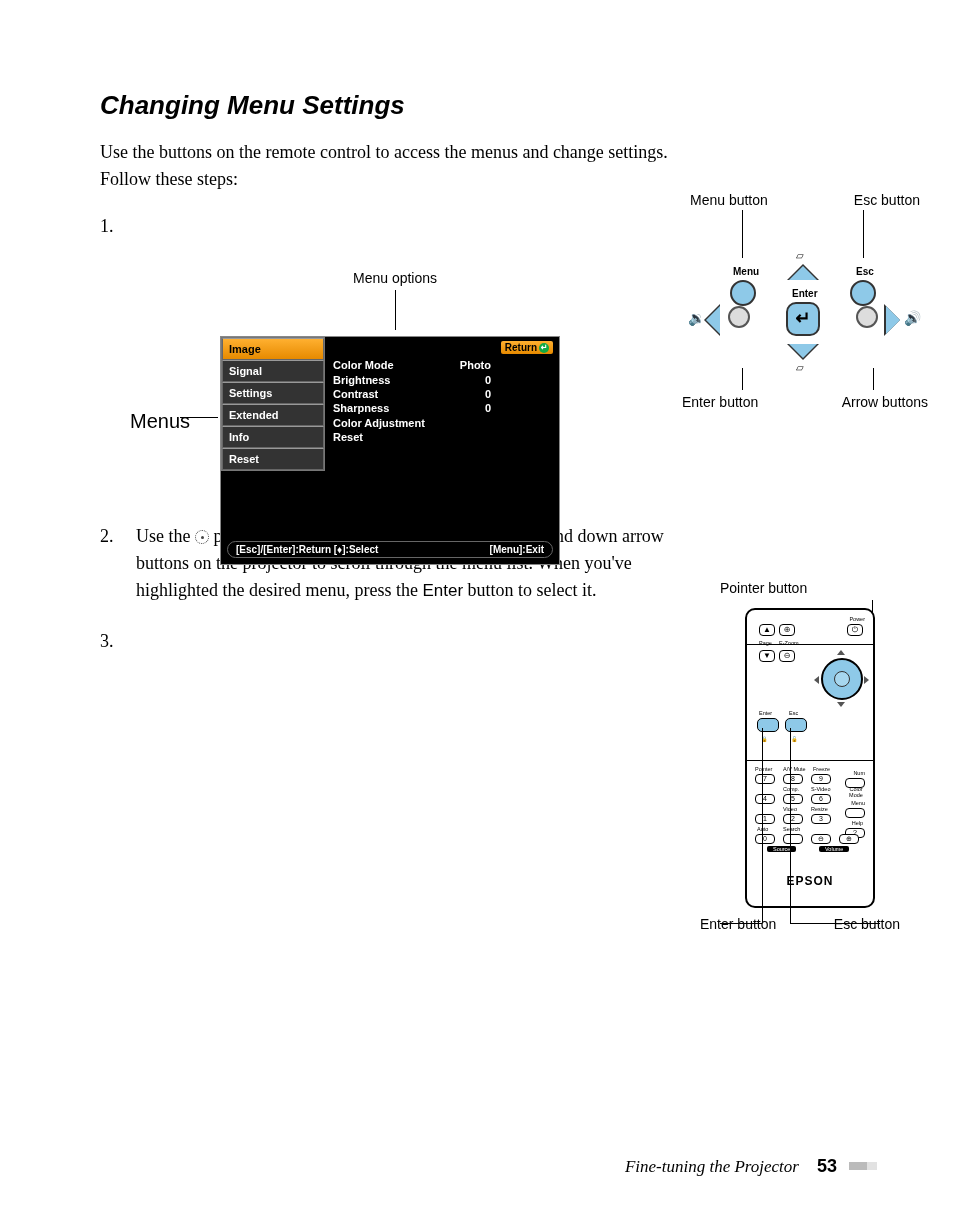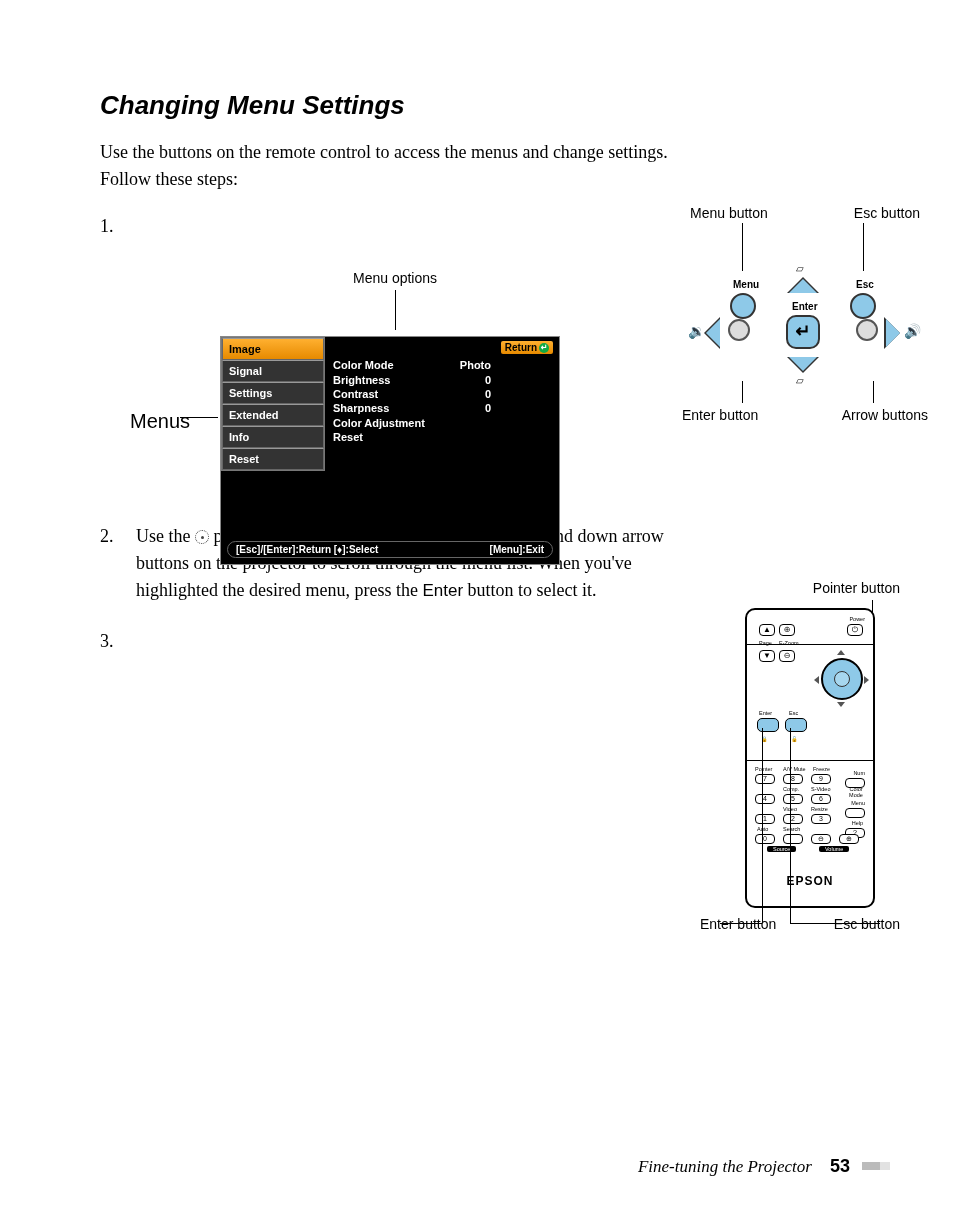--- a/index.html
+++ b/index.html
@@ -28,21 +28,21 @@
   .options-area { flex: 1; background: #000; }
   .return-tag { display: inline-block; float: right; margin: 4px 6px 0 0; background: linear-gradient(#ffb030, #e68a00); color: #000; font-family: Arial, Helvetica, sans-serif; font-size: 10px; font-weight: bold; padding: 1px 4px; border-radius: 2px; }
   .return-icon { display: inline-block; background: #1a4; color: #fff; border-radius: 50%; width: 10px; height: 10px; font-size: 8px; line-height: 10px; text-align: center; margin-left: 2px; vertical-align: middle; }
   .opt-rows { clear: both; padding: 4px 8px; }
   .opt-row { display: flex; justify-content: space-between; color: #fff; font-family: Arial, Helvetica, sans-serif; font-size: 11px; font-weight: bold; line-height: 1.3; }
   .opt-row .v { padding-right: 60px; }
   .menu-spacer { height: 60px; }
   .menu-footer { background: #000; color: #fff; border: 1px solid #666; border-radius: 10px; margin: 10px 6px 6px; padding: 2px 8px; font-family: Arial, Helvetica, sans-serif; font-size: 10px; font-weight: bold; display: flex; justify-content: space-between; }
 
   
-  .panel-figure { position: absolute; left: 680px; top: 205px; width: 250px; font-family: Arial, Helvetica, sans-serif; font-size: 14px; }
+  .panel-figure { position: absolute; left: 680px; top: 192px; width: 250px; font-family: Arial, Helvetica, sans-serif; font-size: 14px; }
   .panel-labels-top { display: flex; justify-content: space-between; padding: 0 10px 2px; }
   .panel-box { position: relative; height: 180px; margin: 0 18px; }
   .panel-line-v { position: absolute; width: 1px; background: #000; }
   .btn-round { position: absolute; width: 26px; height: 26px; border: 2px solid #333; border-radius: 50%; background: #8ec9e8; }
   .btn-round.grey { background: #ddd; border: 2px solid #555; }
   .btn-label { position: absolute; font-family: Arial, Helvetica, sans-serif; font-size: 10px; font-weight: bold; }
   .arrow-v { position: absolute; width: 0; height: 0; border-left: 14px solid transparent; border-right: 14px solid transparent; }
   .arrow-up { border-bottom: 14px solid #8ec9e8; }
   .arrow-down { border-top: 14px solid #8ec9e8; }
   .arrow-outline-v { position: absolute; width: 0; height: 0; border-left: 16px solid transparent; border-right: 16px solid transparent; }
@@ -55,21 +55,21 @@
   .arrow-outline-left { border-right: 16px solid #333; }
   .arrow-outline-right { border-left: 16px solid #333; }
   .enter-btn { position: absolute; width: 34px; height: 34px; border: 2px solid #333; border-radius: 10px; background: #8ec9e8; }
   .enter-glyph { position: absolute; left: 50%; top: 50%; transform: translate(-50%,-55%); font-size: 18px; font-weight: bold; }
   .speaker-icon { font-size: 14px; }
   .key-icon { font-size: 10px; }
   .panel-labels-bottom { display: flex; justify-content: space-between; padding: 4px 2px 0; }
 
   
   .remote-figure { position: absolute; left: 720px; top: 580px; width: 180px; font-family: Arial, Helvetica, sans-serif; font-size: 14px; }
-  .pointer-label { text-align: right; padding-right: 0; margin-bottom: 4px; }
+  .pointer-label { text-align: left; padding-right: 0; margin-bottom: 4px; }
   .pointer-line { width: 1px; height: 78px; background: #000; margin-left: 152px; margin-bottom: -70px; }
   .remote-body { width: 130px; height: 300px; border: 2px solid #000; border-radius: 10px; margin: 0 auto; position: relative; background: #fff; }
   .remote-inner-line-top { position:absolute; top:34px; left:0; right:0; height:1px; background:#000; }
   .remote-inner-line-bottom { position:absolute; top:150px; left:0; right:0; height:1px; background:#000; }
   .r-btn { position: absolute; border: 1px solid #000; background: #fff; }
   .pill { border-radius: 4px; }
   .tiny-label { position: absolute; font-size: 5.5px; font-family: Arial, Helvetica, sans-serif; text-align: center; }
   .nav-ring { position: absolute; width: 42px; height: 42px; border: 2px solid #000; border-radius: 50%; background: #8ec9e8; }
   .nav-center { position: absolute; width: 16px; height: 16px; border: 1px solid #333; border-radius: 50%; background: #a7d7ef; left: 50%; top: 50%; transform: translate(-50%,-50%); }
   .tri { position: absolute; width: 0; height: 0; }
@@ -78,21 +78,21 @@
   .tri-left { border-top: 4px solid transparent; border-bottom: 4px solid transparent; border-right: 5px solid #555; }
   .tri-right { border-top: 4px solid transparent; border-bottom: 4px solid transparent; border-left: 5px solid #555; }
   .epson-logo { position: absolute; bottom: 18px; left: 0; right: 0; text-align: center; font-family: Arial, Helvetica, sans-serif; font-weight: bold; font-size: 12px; letter-spacing: 1px; }
   .remote-labels-bottom { display: flex; justify-content: space-between; padding-top: 8px; }
   .rlb { font-size: 14px; }
 
   .pointer-icon { display: inline-block; width: 14px; height: 14px; border: 1px dotted #444; border-radius: 50%; vertical-align: -2px; position:relative; }
   .pointer-icon::after { content:""; position:absolute; width:3px; height:3px; background:#444; border-radius:50%; left:5px; top:5px; }
 
   
-  .footer { position: absolute; bottom: 50px; right: 64px; font-family: Georgia, serif; }
+  .footer { position: absolute; bottom: 50px; right: 77px; font-family: Georgia, serif; }
   .footer-title { font-style: italic; font-size: 17px; }
   .footer-page { font-family: Arial, Helvetica, sans-serif; font-weight: bold; font-size: 18px; margin-left: 14px; }
   .footer-bar { display: inline-block; width: 18px; height: 8px; background: #bbb; vertical-align: 2px; margin-left: 8px; }
   .footer-bar2 { display: inline-block; width: 10px; height: 8px; background: #e2e2e2; vertical-align: 2px; }
 </style>
 </head>
 <body>
 
 <div class="page">
   <h2 class="title">Changing Menu Settings</h2>

